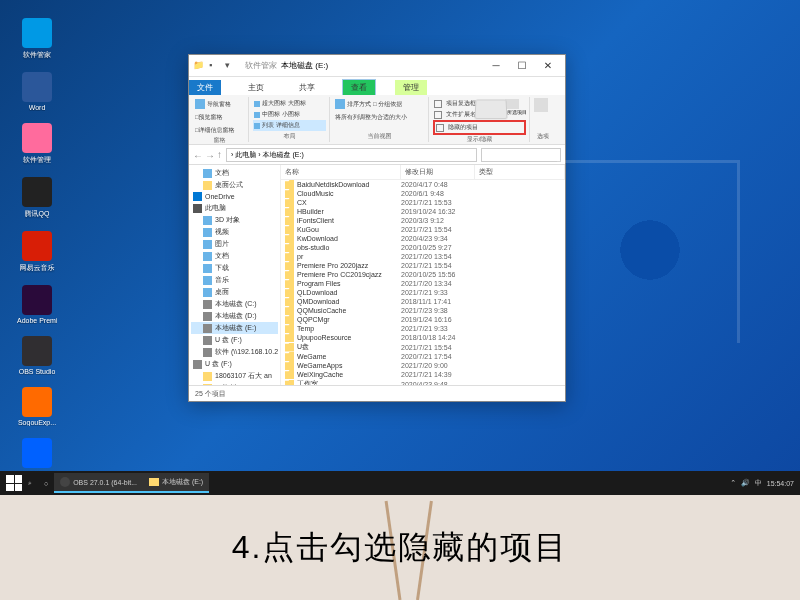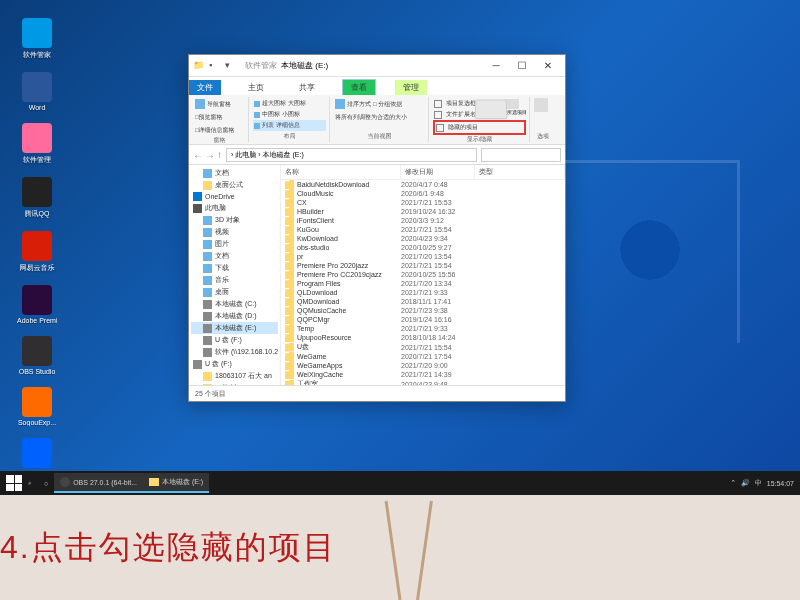--- a/index.html
+++ b/index.html
@@ -53,21 +53,21 @@
 .frow .c2{width:74px;color:#666}
 .frow .fic{width:9px;height:9px;background:#ffd970;display:inline-block;flex-shrink:0;clip-path:polygon(0 15%,40% 15%,50% 0,100% 0,100% 100%,0 100%)}
 .statusbar{height:16px;border-top:1px solid #ddd;font-size:7px;color:#555;padding:2px 6px;display:flex;align-items:center}
 .preview{position:absolute;right:58px;top:44px;width:32px;height:20px;background:#e8e8e8;border-radius:2px;border:1px solid #ccc;transform:perspective(50px) rotateX(10deg)}
 .taskbar{position:absolute;bottom:0;left:0;width:800px;height:24px;background:#1a1a1a;display:flex;align-items:center;padding:0 6px;font-size:8px;color:#ccc}
 .taskbar .start{width:16px;height:16px;display:grid;grid-template:1fr 1fr/1fr 1fr;gap:1px;cursor:pointer}
 .taskbar .start span{background:#fff}
 .taskbar .titem{padding:0 6px;height:20px;display:flex;align-items:center;gap:3px;cursor:pointer;font-size:7px}
 .taskbar .titem.active{background:#333;border-bottom:2px solid #4fc3f7}
 .taskbar .tray{margin-left:auto;display:flex;align-items:center;gap:5px;font-size:7px}
-.subtitle{position:absolute;left:0;bottom:30px;width:800px;font-size:32px;color:#b91c1c;font-weight:400;letter-spacing:2px}
+.subtitle{position:absolute;left:0;bottom:30px;width:800px;text-align:center;font-size:32px;color:#000000;font-weight:400;letter-spacing:2px}
 .chair{position:absolute;bottom:0;left:50%;width:3px;height:100px;background:#c0a080;transform:translateX(-50%) rotate(-8deg);transform-origin:bottom}
 .chair2{position:absolute;bottom:0;left:52%;width:3px;height:100px;background:#c0a080;transform:rotate(8deg);transform-origin:bottom}
 .topblack{position:absolute;top:0;left:0;width:800px;height:8px;background:#000}
 .topblack::after{content:"";position:absolute;right:8px;top:-2px;width:12px;height:12px;border:2px solid #fff;border-radius:50%;border-top:none;border-left:none;transform:rotate(45deg)}
 </style>
 </head>
 <body>
 
 <div class="topblack"></div>
 <div class="screen">

